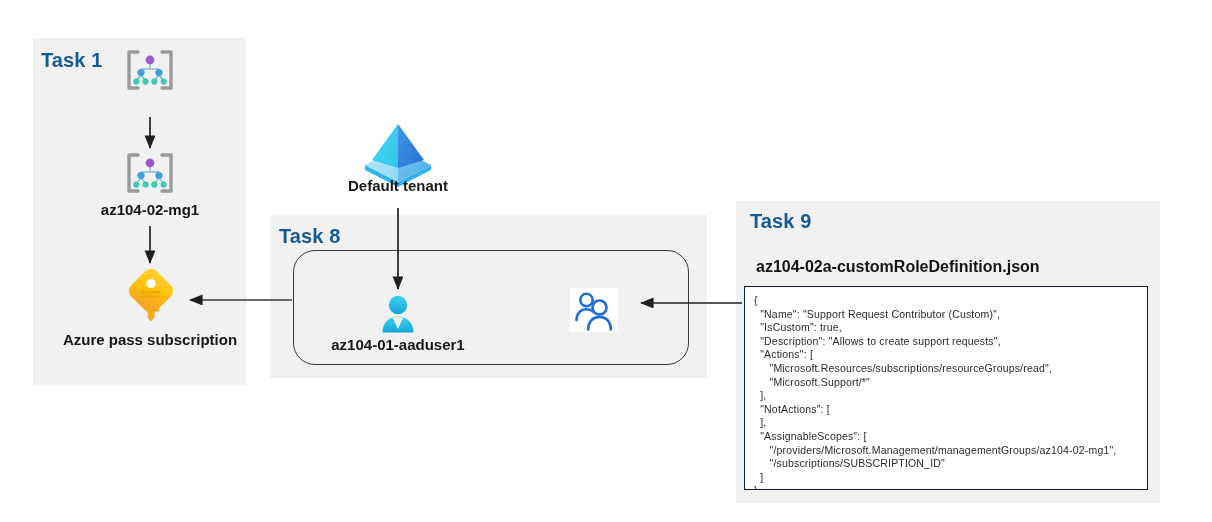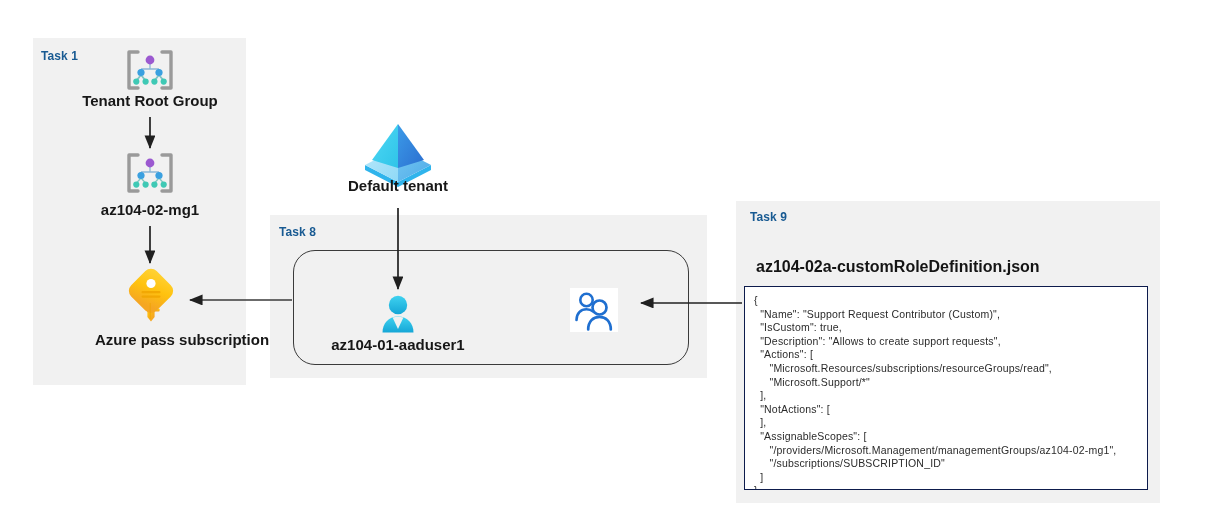--- a/index.html
+++ b/index.html
@@ -22,21 +22,21 @@
     height: 522px;
   }
   .panel {
     position: absolute;
     background: #f1f1f1;
   }
   .task-label {
     position: absolute;
     color: #185a92;
     font-weight: bold;
-    font-size: 12px;
+    font-size: 20px;
     letter-spacing: 0.1px;
     white-space: nowrap;
   }
   .node-label {
     position: absolute;
     font-weight: bold;
     font-size: 15px;
     color: #171717;
     text-align: center;
     white-space: nowrap;
@@ -115,21 +115,20 @@
 
       <circle cx="26" cy="12" r="4.4" fill="#9b59d0"></circle>
       <circle cx="17" cy="24.5" r="3.6" fill="#3aa0e0"></circle>
       <circle cx="35" cy="24.5" r="3.6" fill="#3aa0e0"></circle>
       <circle cx="12.3" cy="33.6" r="3.1" fill="#3fc9b5"></circle>
       <circle cx="21.6" cy="33.6" r="3.1" fill="#3fc9b5"></circle>
       <circle cx="30.4" cy="33.6" r="3.1" fill="#3fc9b5"></circle>
       <circle cx="39.7" cy="33.6" r="3.1" fill="#3fc9b5"></circle>
     </svg>
   </div>
-  <div class="node-label" style="left:44px; top:92px; width:212px;">Tenant Root Group</div>
 
   <div class="icon-box" style="left:124px; top:151px; width:52px; height:44px;">
     <svg width="52" height="44" viewBox="0 0 52 44">
       <path d="M14 4 L5 4 L5 40 L14 40" fill="none" stroke="#9a9a9a" stroke-width="3.4" stroke-linecap="round" stroke-linejoin="round"></path>
       <path d="M38 4 L47 4 L47 40 L38 40" fill="none" stroke="#9a9a9a" stroke-width="3.4" stroke-linecap="round" stroke-linejoin="round"></path>
       <path d="M26 15 L26 21 M17 21 L35 21 M17 21 L17 27 M35 21 L35 27" fill="none" stroke="#8ab6d6" stroke-width="1.3"></path>
       <line x1="17" y1="27" x2="12.5" y2="32" stroke="#7fc7c0" stroke-width="1.3"></line>
       <line x1="17" y1="27" x2="21.5" y2="32" stroke="#7fc7c0" stroke-width="1.3"></line>
       <line x1="35" y1="27" x2="30.5" y2="32" stroke="#7fc7c0" stroke-width="1.3"></line>
       <line x1="35" y1="27" x2="39.5" y2="32" stroke="#7fc7c0" stroke-width="1.3"></line>
@@ -162,21 +161,21 @@
       <rect x="7.0" y="6.8" width="36" height="36" rx="8" ry="8" transform="rotate(45 25 24.8)" fill="url(#keyGrad)"></rect>
 
       <circle cx="25" cy="17.5" r="4.6" fill="#ffffff"></circle>
 
       <rect x="15.5" y="25.0" width="19" height="2.3" rx="1.1" fill="#f0a400" opacity="0.85"></rect>
       <rect x="15.5" y="29.4" width="19" height="2.3" rx="1.1" fill="#f0a400" opacity="0.85"></rect>
 
       <rect x="23.6" y="37" width="1.3" height="16" fill="#f0a400" opacity="0.6"></rect>
     </svg>
   </div>
-  <div class="node-label two-line" style="left:60px; top:331px; width:180px;margin-left:32px;">Azure pass subscription</div>
+  <div class="node-label two-line" style="left:60px; top:331px; width:180px;">Azure pass subscription</div>
 
   <div class="icon-box" style="left:360px; top:120px; width:76px; height:72px;">
     <svg width="76" height="72" viewBox="0 0 76 72">
       <defs>
         <linearGradient id="tFaceL" x1="0" y1="0" x2="1" y2="1">
           <stop offset="0%" stop-color="#4fd8f5"></stop>
           <stop offset="100%" stop-color="#2fc4e8"></stop>
         </linearGradient>
         <linearGradient id="tFaceR" x1="0" y1="0" x2="1" y2="1">
           <stop offset="0%" stop-color="#3b9ae8"></stop>

